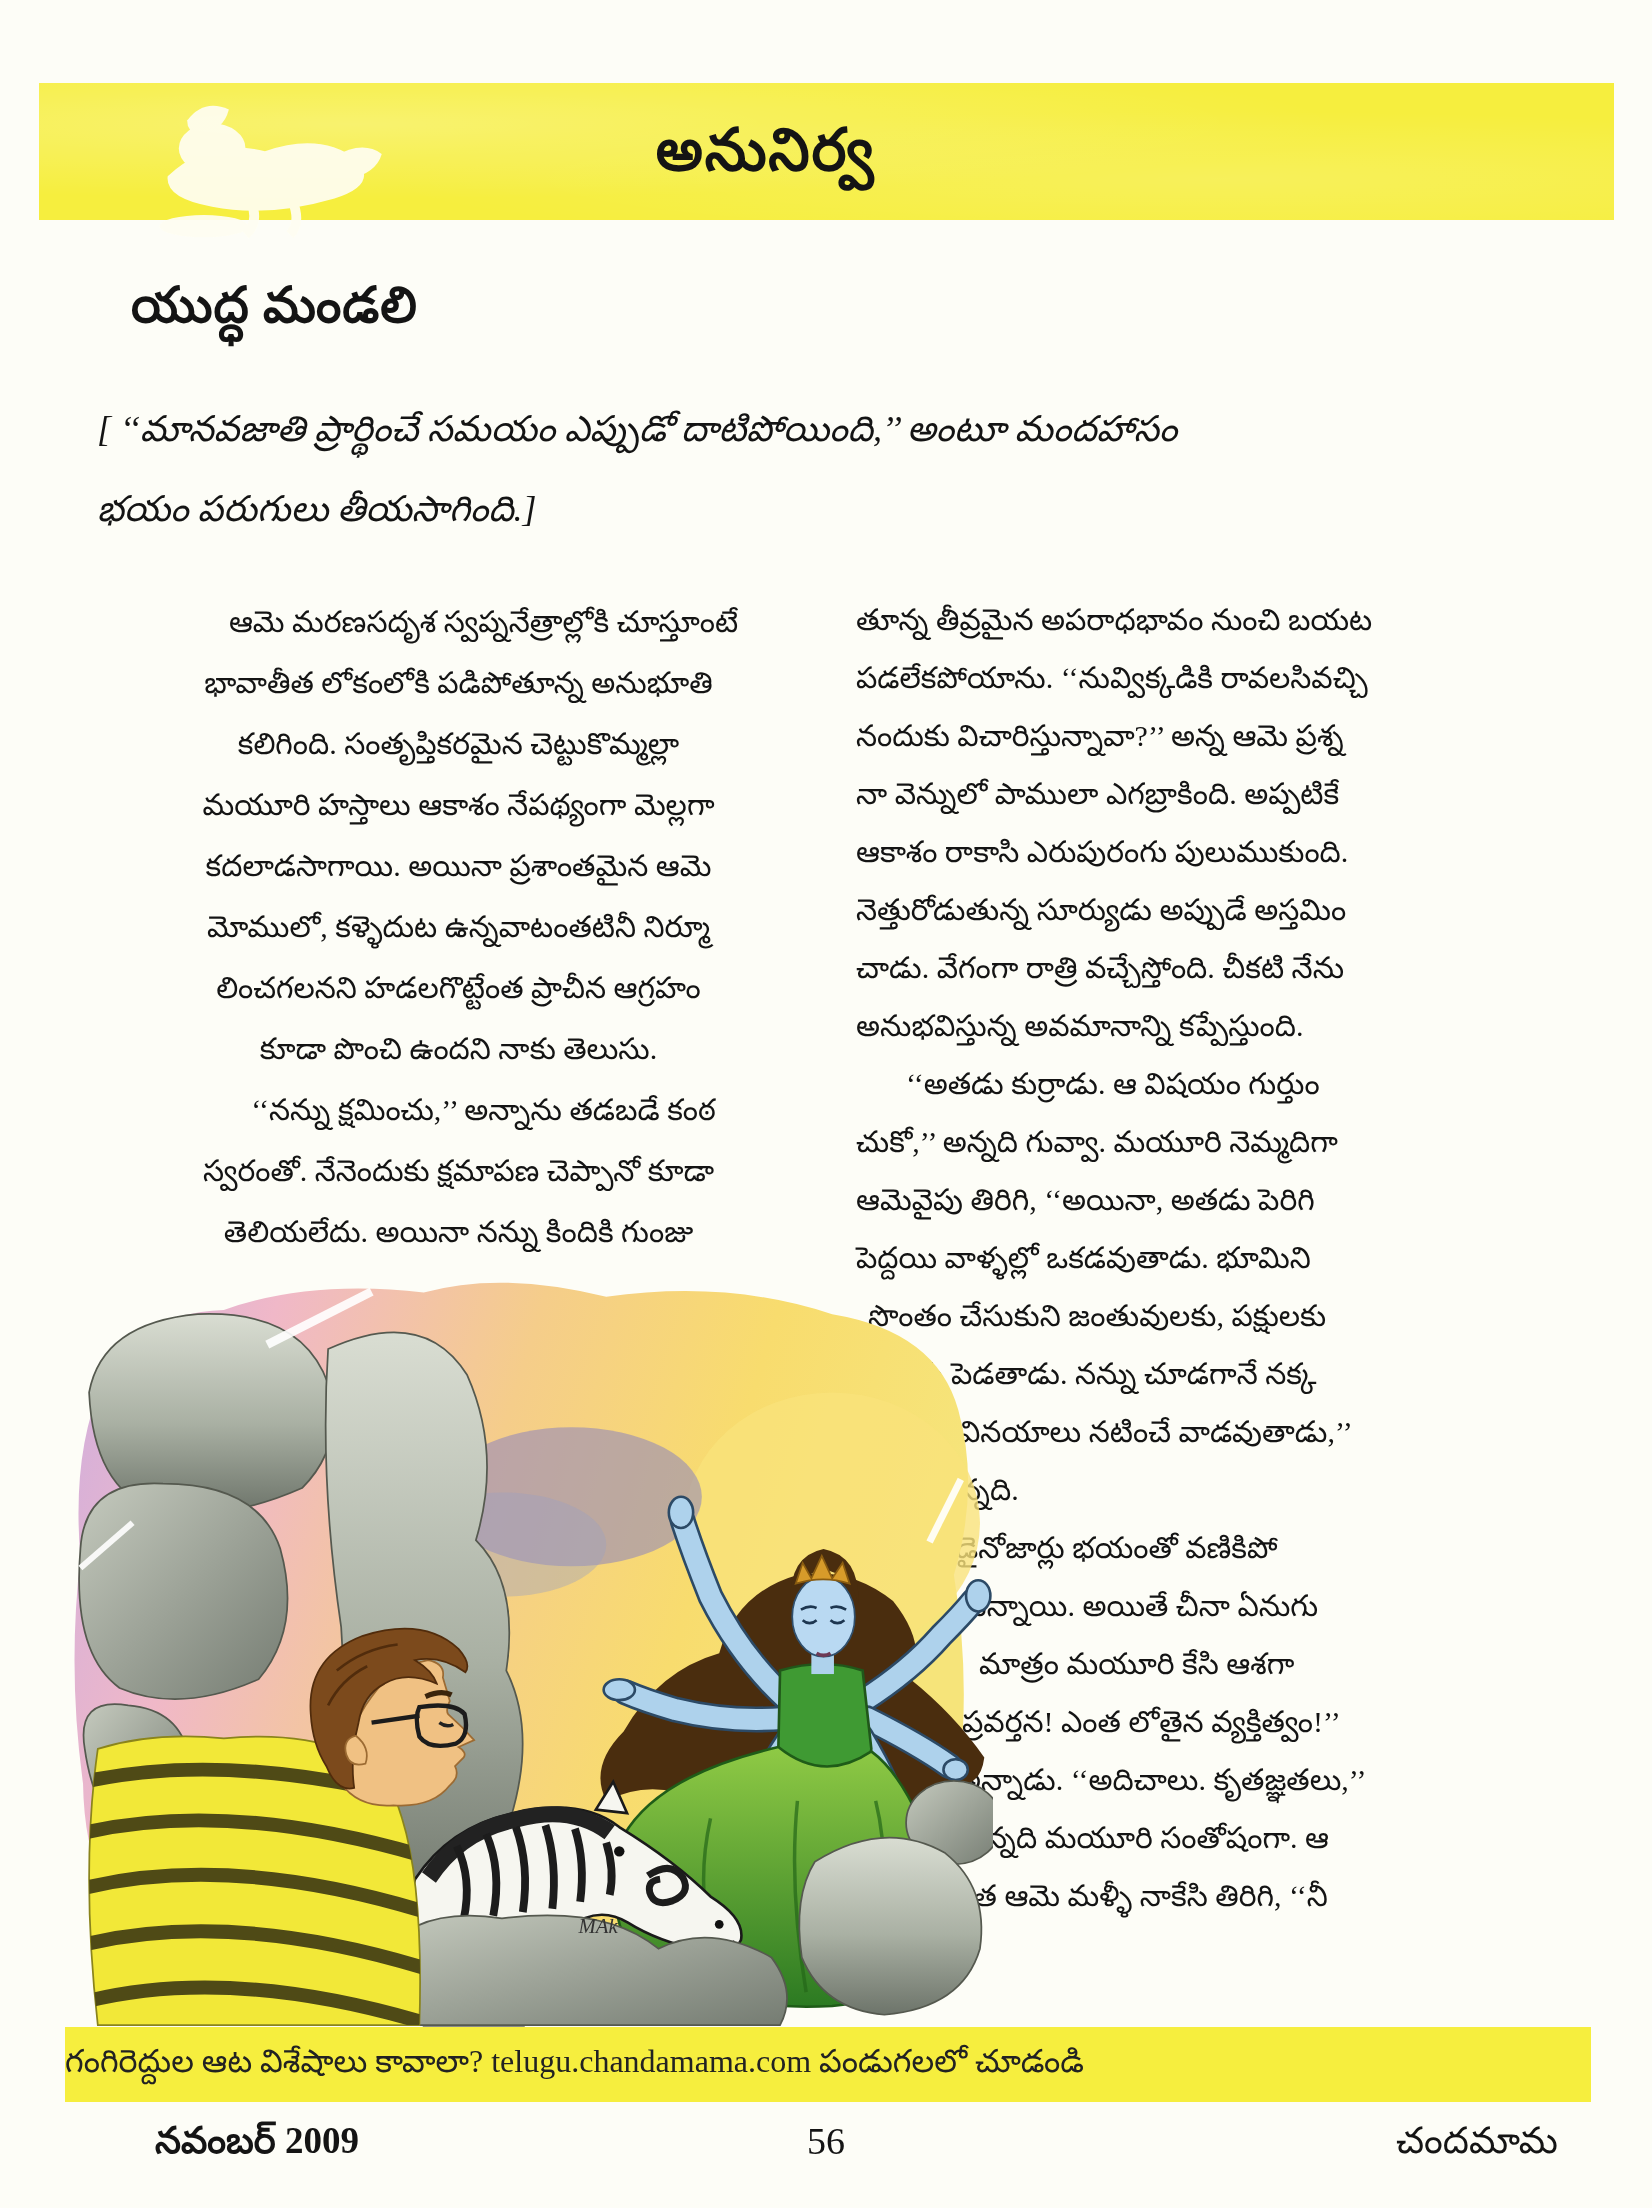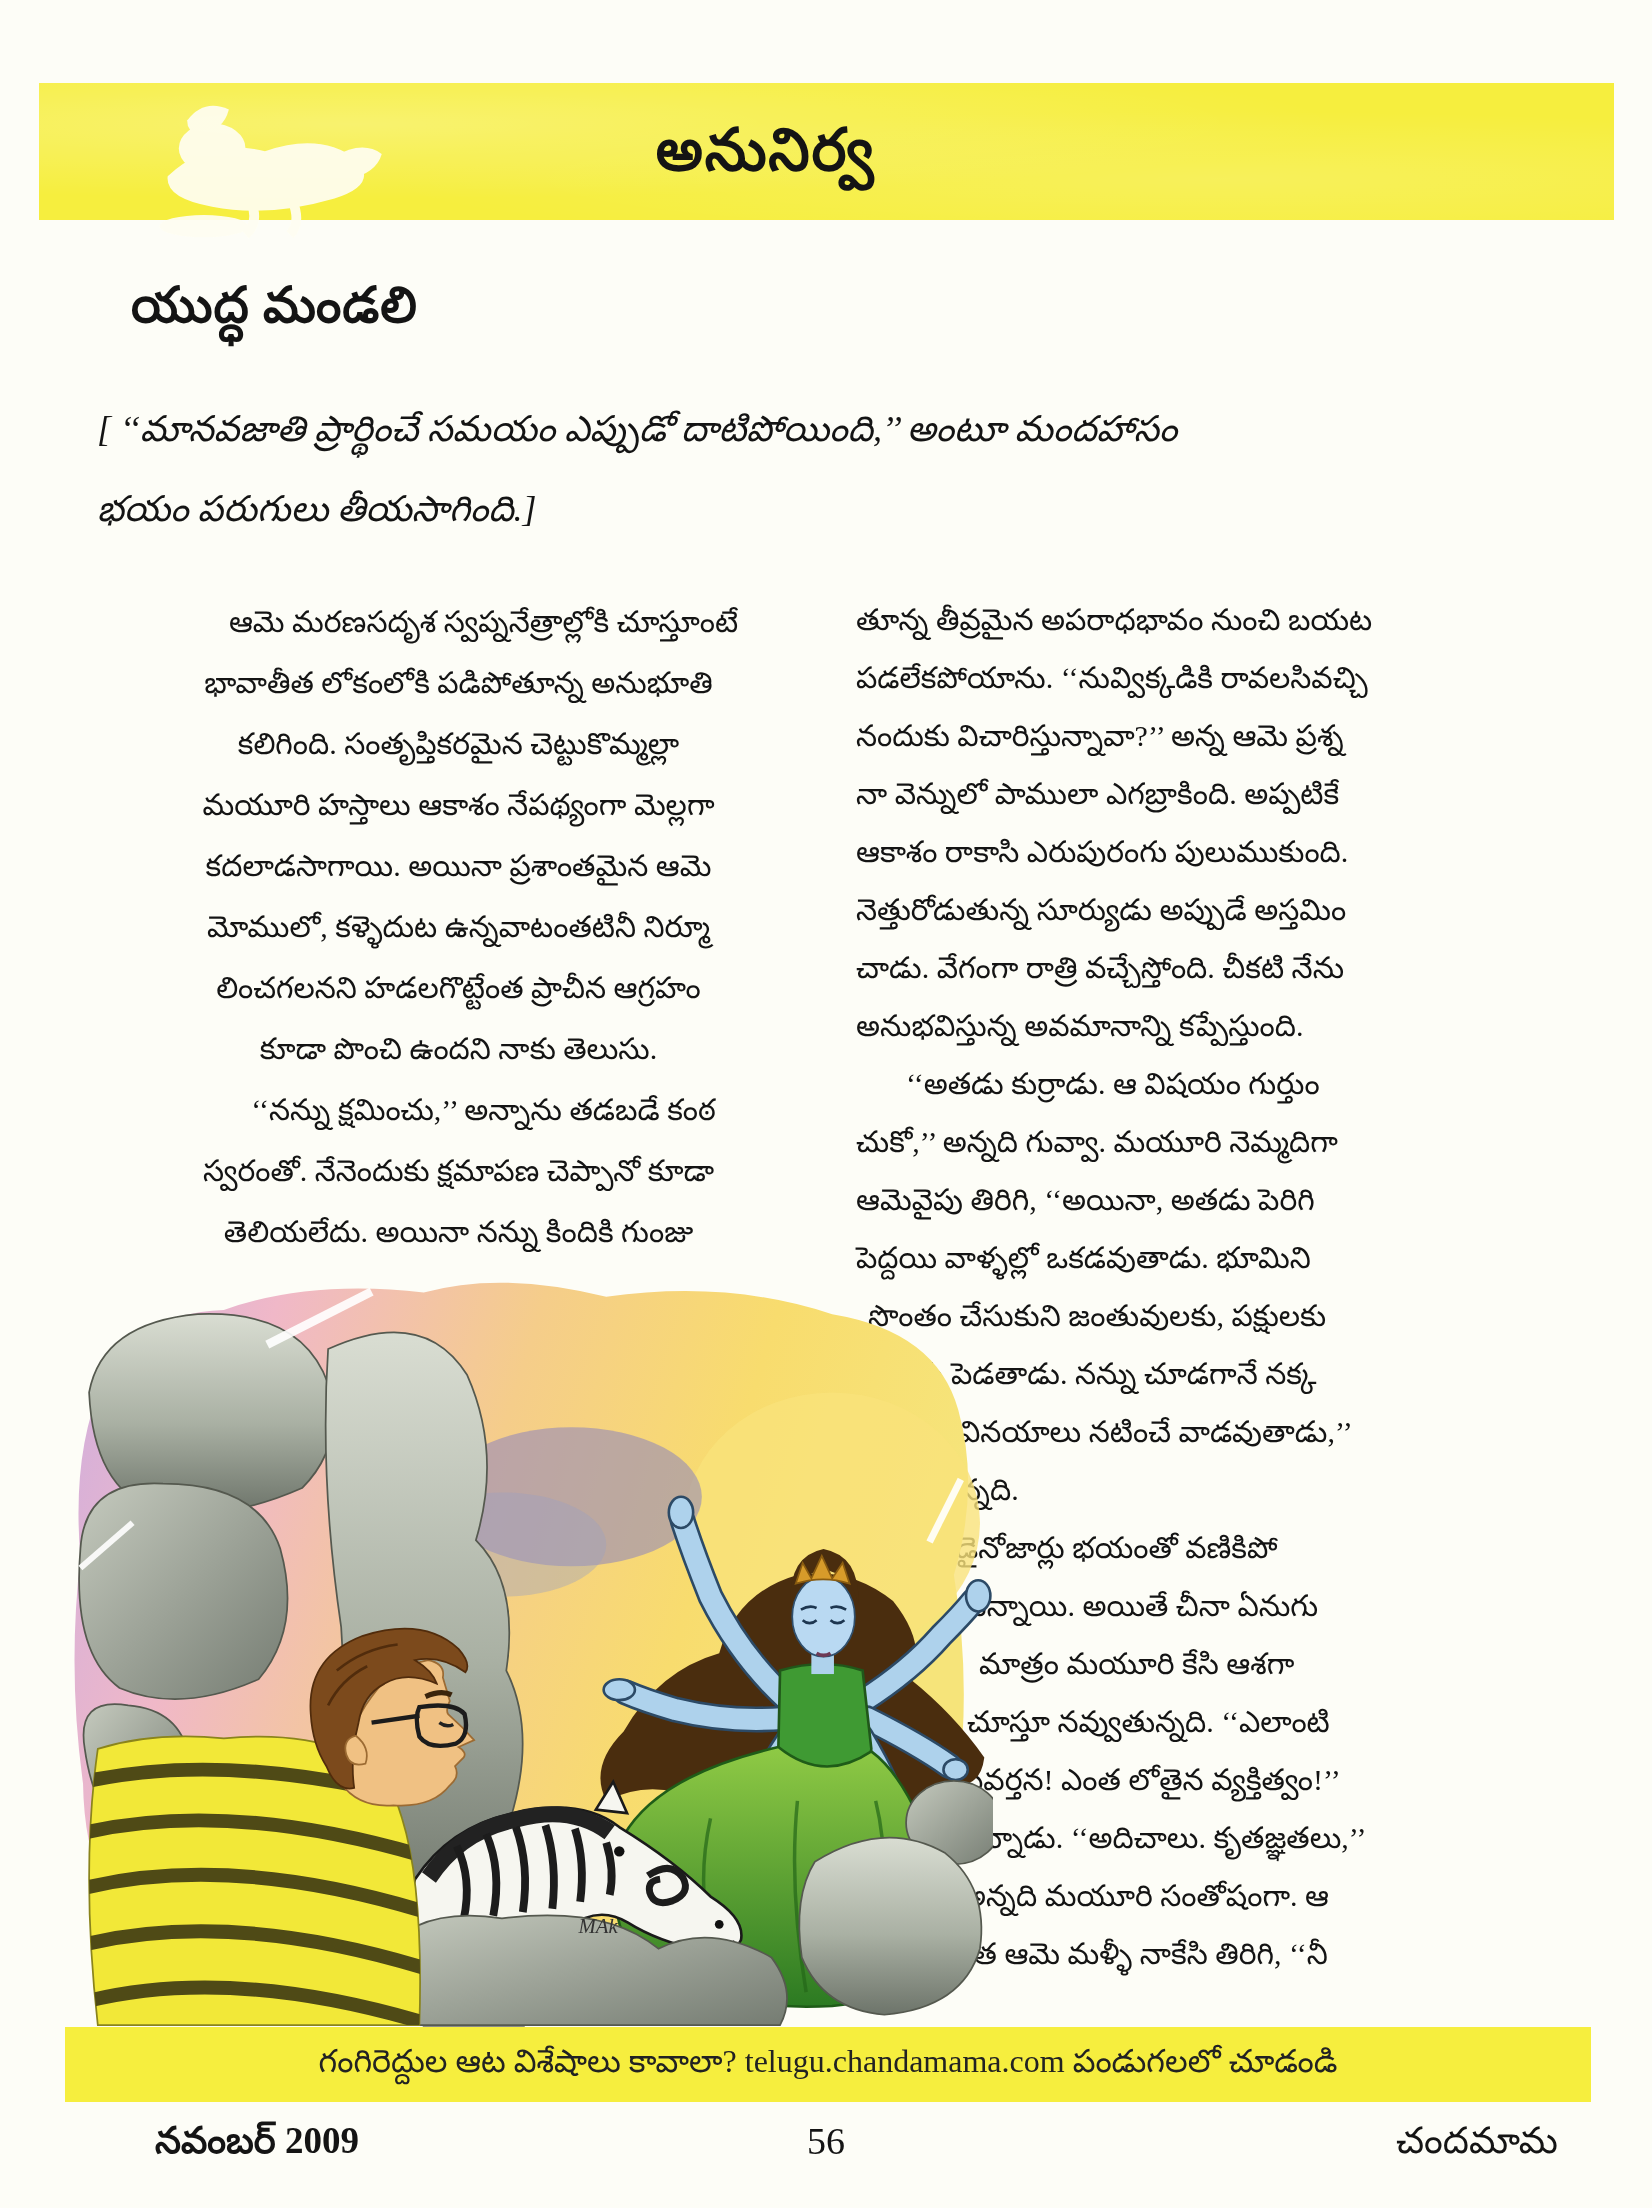--- a/index.html
+++ b/index.html
@@ -40,21 +40,21 @@
   .right-col .l22{margin-left:101px;}
   .right-col .l23{margin-left:106px;}
   .right-col .l24{margin-left:45px;}
 
   
   .illus{position:absolute;left:50px;top:1262px;width:943px;height:765px;}
   .illus svg{width:100%;height:100%;display:block;}
 
   
   .footer-band{position:absolute;left:65px;top:2027px;width:1526px;height:75px;
-    background:#f6ee3e;display:flex;align-items:center;justify-content:center;
+    background:#f6ee3e;display:flex;align-items:center;
     font-size:32px;color:#222;}
   .issue-date{position:absolute;left:155px;top:2119px;font-size:37px;font-weight:bold;}
   .page-number{position:absolute;left:0;top:2119px;width:100%;text-align:center;font-size:38px;}
   .magazine-name{position:absolute;right:94px;top:2119px;font-size:37px;}
 </style>
 </head>
 <body>
 
 <div class="page">
 
@@ -107,21 +107,20 @@
       <div class="tline l10">చుకో,’’ అన్నది గువ్వా. మయూరి నెమ్మదిగా</div>
       <div class="tline l11">ఆమెవైపు తిరిగి, ‘‘అయినా, అతడు పెరిగి</div>
       <div class="tline l12">పెద్దయి వాళ్ళల్లో ఒకడవుతాడు. భూమిని</div>
       <div class="tline l13">సొంతం చేసుకుని జంతువులకు, పక్షులకు</div>
       <div class="tline l14">పేర్లు పెడతాడు. నన్ను చూడగానే నక్క</div>
       <div class="tline l15">వినయాలు నటించే వాడవుతాడు,’’</div>
       <div class="tline l16">అన్నది.</div>
       <div class="tline l17">డైనోజార్లు భయంతో వణికిపో</div>
       <div class="tline l18">తున్నాయి. అయితే చీనా ఏనుగు</div>
       <div class="tline l19">మాత్రం మయూరి కేసి ఆశగా</div>
-      <div class="tline l20">చూస్తూ నవ్వుతున్నది. ‘‘ఎలాంటి</div>
       <div class="tline l21">ప్రవర్తన! ఎంత లోతైన వ్యక్తిత్వం!’’</div>
       <div class="tline l22">అన్నాడు. ‘‘అదిచాలు. కృతజ్ఞతలు,’’</div>
       <div class="tline l23">అన్నది మయూరి సంతోషంగా. ఆ</div>
       <div class="tline l24">తరవాత ఆమె మళ్ళీ నాకేసి తిరిగి, ‘‘నీ</div>
     </div>
 
   <div class="illus">
     <svg viewBox="0 0 1085 880">
       <defs>
         <linearGradient id="sky" x1="0" y1="0" x2="1" y2="0.25">

